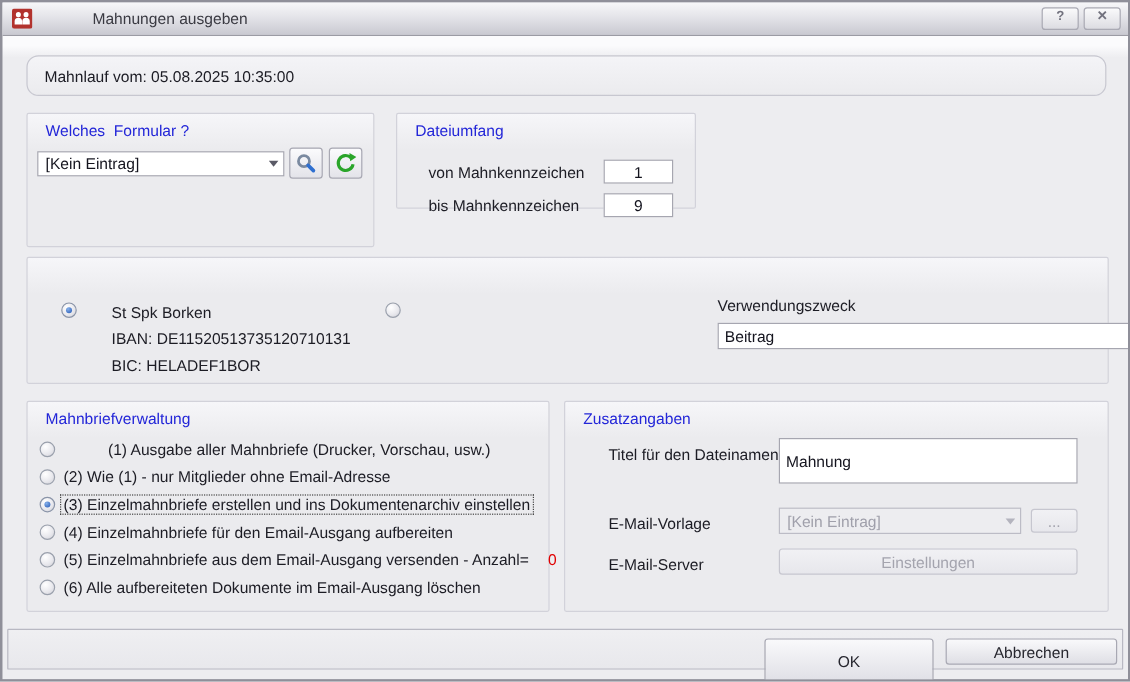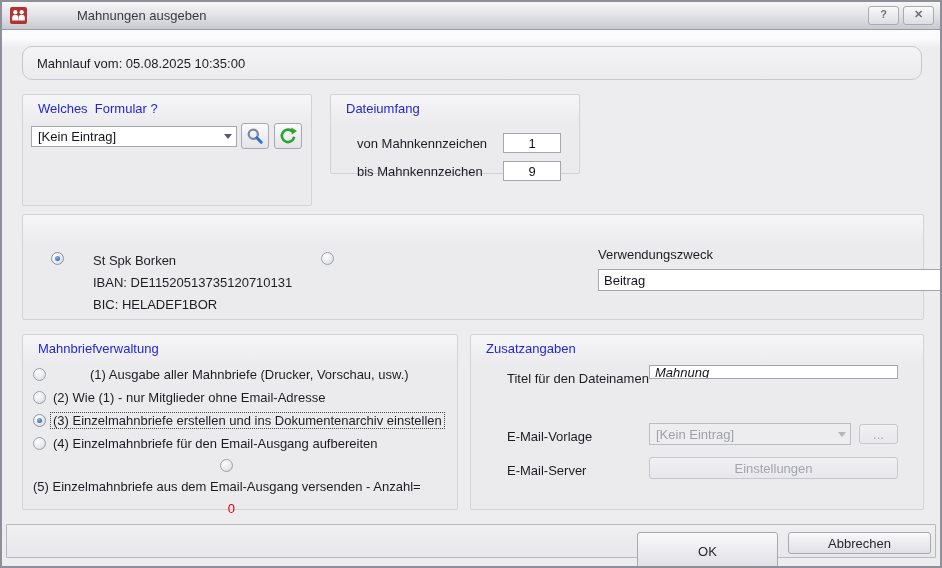--- a/index.html
+++ b/index.html
@@ -164,32 +164,36 @@
       <span class="opt-label">(2) Wie (1) - nur Mitglieder ohne Email-Adresse</span>
     </div>
     <div class="opt-row focused" style="left:10px;top:78px;">
       <span class="radio checked"></span>
       <span class="opt-label">(3) Einzelmahnbriefe erstellen und ins Dokumentenarchiv einstellen</span>
     </div>
     <div class="opt-row" style="left:10px;top:101px;justify-content:center;">
       <span class="radio"></span>
       <span class="opt-label">(4) Einzelmahnbriefe für den Email-Ausgang aufbereiten</span>
     </div>
-    <div class="opt-row" style="left:10px;top:124px;flex-direction:column;">
+    <div class="opt-row" style="left:10px;top:124px;">
       <span class="radio"></span>
       <span class="opt-label">(5) Einzelmahnbriefe aus dem Email-Ausgang versenden - Anzahl=</span>
       <span class="count-red">0</span>
     </div>
+    <div class="opt-row" style="left:10px;top:147px;">
+      <span class="radio"></span>
+      <span class="opt-label">(6) Alle aufbereiteten Dokumente im Email-Ausgang löschen</span>
+    </div>
   </div>
 
   <div class="abs group" style="left:468px;top:332px;width:454px;height:176px;">
     <div class="grp-title">Zusatzangaben</div>
 
     <span class="abs lbl" style="left:36px;top:36px;">Titel für den Dateinamen</span>
-    <input class="abs tinput" style="left: 178px; top: 30px; width: 249px; height: 14px; font-style: italic;" value="Mahnung">
+    <input class="abs tinput" style="left: 178px; top: 30px; width: 249px; height: 38px;" value="Mahnung">
 
     <span class="abs lbl" style="left:36px;top:94px;">E-Mail-Vorlage</span>
     <div class="abs combo disabled" style="left:178px;top:88px;width:202px;height:22px;">
       <span class="combo-val">[Kein Eintrag]</span>
       <span class="combo-arrow"></span>
     </div>
     <div class="abs btn disabled" style="left:388px;top:89px;width:39px;height:20px;">...</div>
 
     <span class="abs lbl" style="left:36px;top:128px;">E-Mail-Server</span>
     <div class="abs btn disabled" style="left:178px;top:122px;width:249px;height:22px;">Einstellungen</div>

